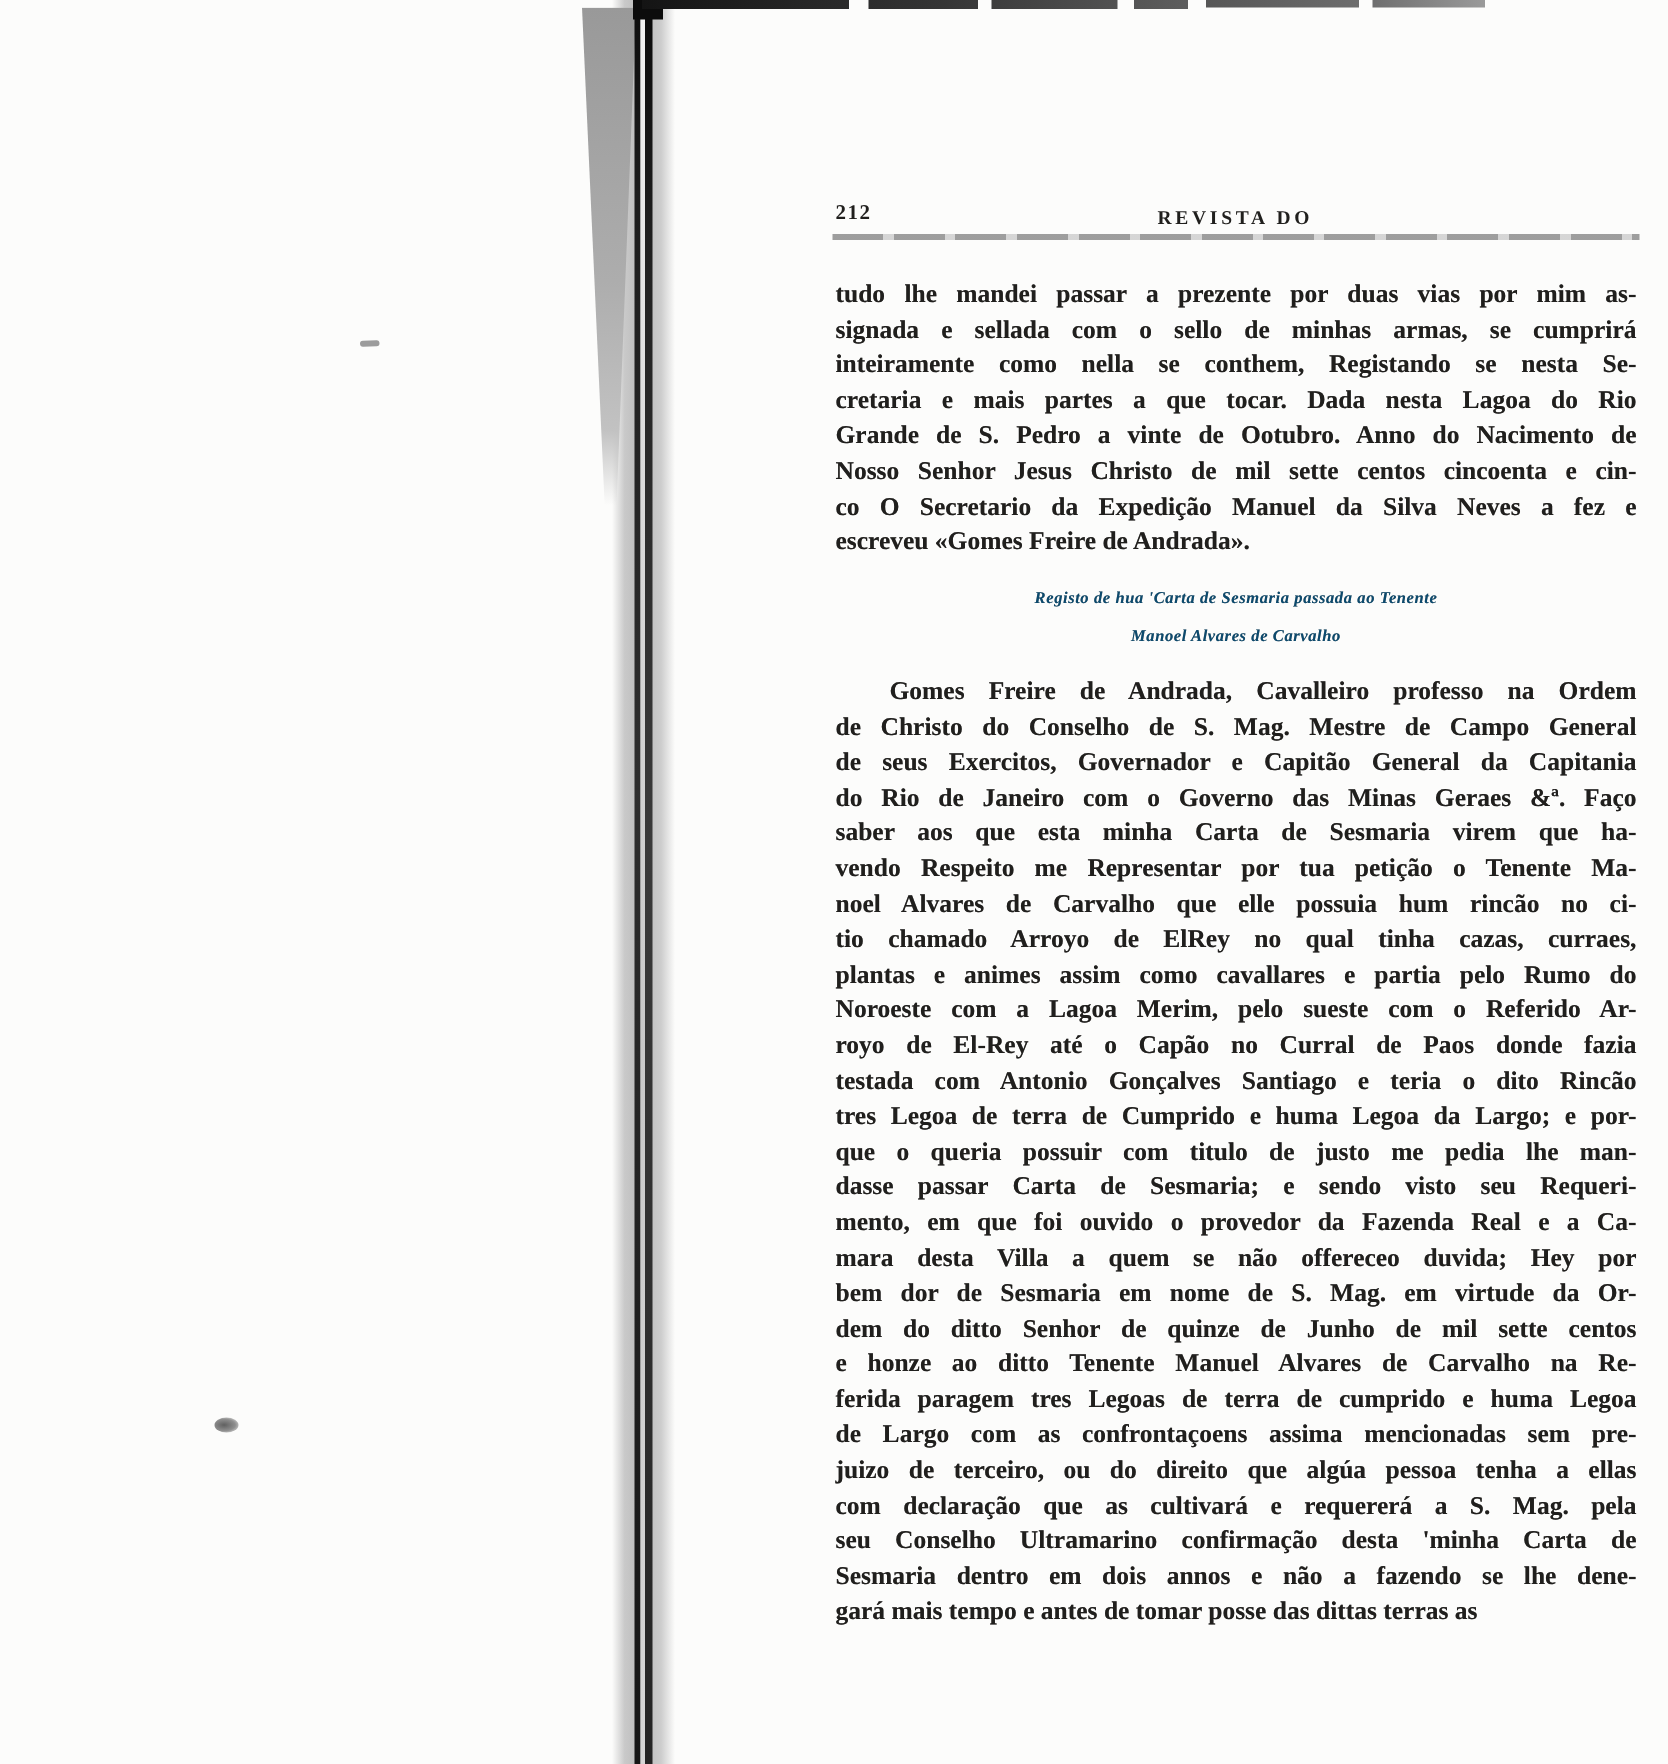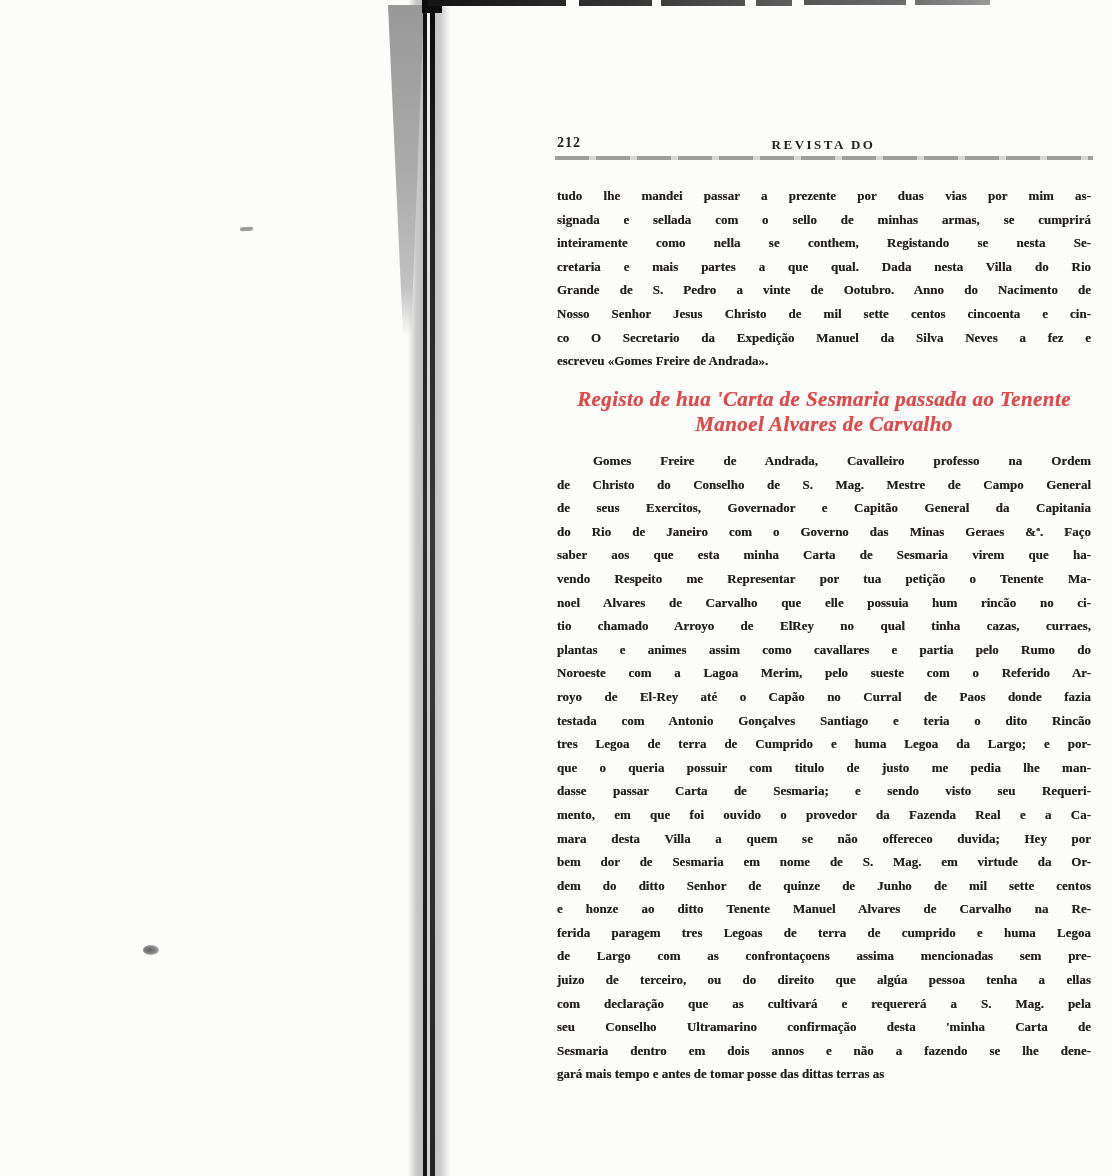--- a/index.html
+++ b/index.html
@@ -66,32 +66,32 @@
     position:absolute;left:50%;transform:translateX(-62%);top:2px;
     font-size:13px;font-weight:700;letter-spacing:2.5px;white-space:nowrap;margin-left:12px;
   }
   .header-rule{
     position:absolute;top:156px;left:-2px;width:538px;height:4px;
     background:repeating-linear-gradient(90deg,#8d8d8d 0 34px,#cfcfcf 34px 41px);
     opacity:.85;
   }
   .body-text{
     position:absolute;left:0;width:534px;
-    font-size:13px;font-weight:700;line-height:23.6px;
+    font-size:17px;font-weight:700;line-height:23.6px;
     text-shadow:0 0 .4px rgba(32,31,29,.55);
   }
   .para-1{top:184px;}
   .para-2{top:449px;}
   .tline{text-align:justify;text-align-last:justify;white-space:normal;}
   .tline-last{text-align-last:left;}
   .para-2 .tline-first{text-indent:36px;}
   .section-heading{
     position:absolute;top:387px;left:0;width:534px;
-    font-size:21px;font-style:italic;font-weight:700;line-height:24.5px;
-    letter-spacing:.4px;color:#ef4444;
+    font-size:11px;font-style:italic;font-weight:700;line-height:24.5px;
+    letter-spacing:.4px;color:#0c4a6e;
     text-shadow:0 0 .4px rgba(42,41,38,.5);
   }
   .section-heading .tline{text-align:center;text-align-last:center;}
 </style>
 </head>
 <body>
 
 <div class="gutter-band"></div>
 <div class="gutter-wedge"></div>
 <div class="gutter-line-left"></div>
@@ -113,21 +113,21 @@
     <span class="page-number">212</span>
     <span class="running-title">REVISTA DO</span>
   </div>
 
   <div class="header-rule"></div>
 
   <div class="body-text para-1">
       <div class="tline tline-first">tudo lhe mandei passar a prezente por duas vias por mim as-</div>
       <div class="tline">signada e sellada com o sello de minhas armas, se cumprirá</div>
       <div class="tline">inteiramente como nella se conthem, Registando se nesta Se-</div>
-      <div class="tline">cretaria e mais partes a que qual. Dada nesta Villa do Rio</div>
+      <div class="tline">cretaria e mais partes a que tocar. Dada nesta Lagoa do Rio</div>
       <div class="tline">Grande de S. Pedro a vinte de Ootubro. Anno do Nacimento de</div>
       <div class="tline">Nosso Senhor Jesus Christo de mil sette centos cincoenta e cin-</div>
       <div class="tline">co O Secretario da Expedição Manuel da Silva Neves a fez e</div>
       <div class="tline tline-last">escreveu «Gomes Freire de Andrada».</div>
     </div>
 
   <div class="section-heading">
       <div class="tline tline-first">Registo de hua 'Carta de Sesmaria passada ao Tenente</div>
       <div class="tline tline-last">Manoel Alvares de Carvalho</div>
     </div>

